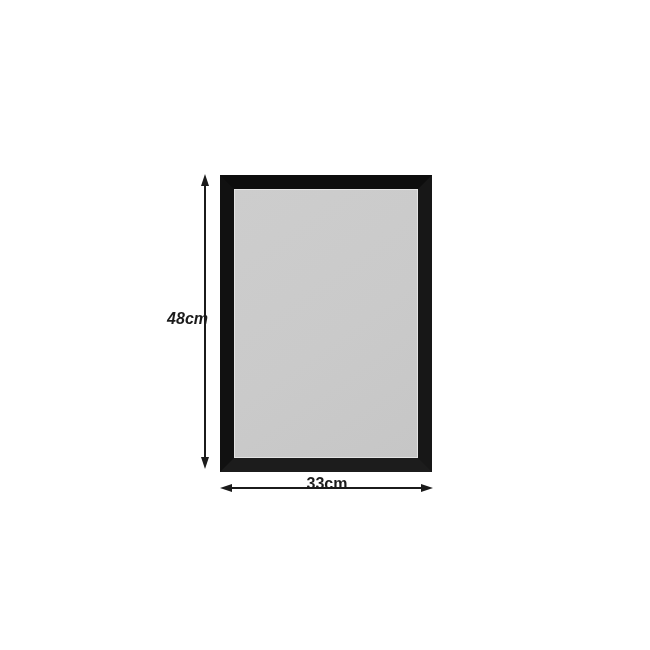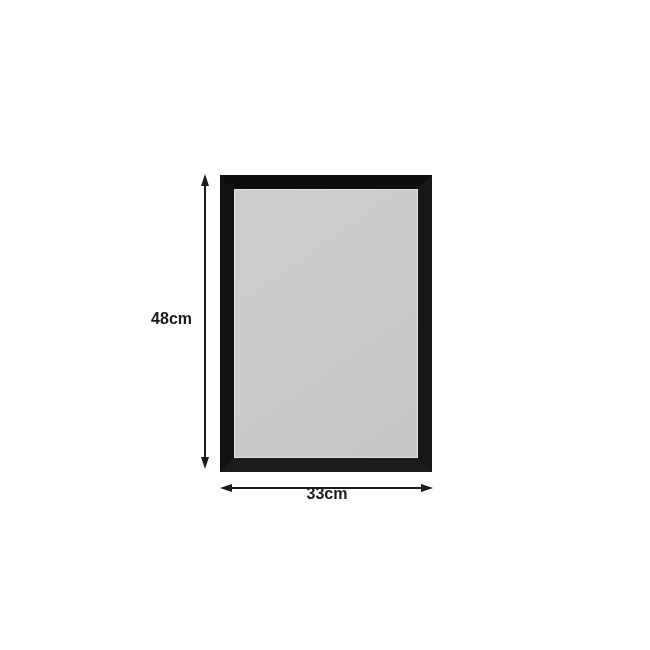--- a/index.html
+++ b/index.html
@@ -52,25 +52,26 @@
   .dim-h { left: 219px; top: 480px; width: 215px; height: 16px; }
   .dim-label {
     position: absolute;
     color: var(--ann);
     font-size: 16px;
     font-weight: 700;
     line-height: 16px;
     white-space: nowrap;
   }
   .label-height {
-    left: 102px; top: 311px; width: 90px;
+    left: 118px; top: 311px; width: 90px;
     text-align: right;
+    font-style: italic;
   }
   .label-width {
-    left: 277px; top: 486px; width: 100px;
+    left: 277px; top: 476px; width: 100px;
     text-align: center;
   }
 </style>
 </head>
 <body>
 
 <div class="stage">
 
   <div class="frame">
     <div class="surface"></div>

